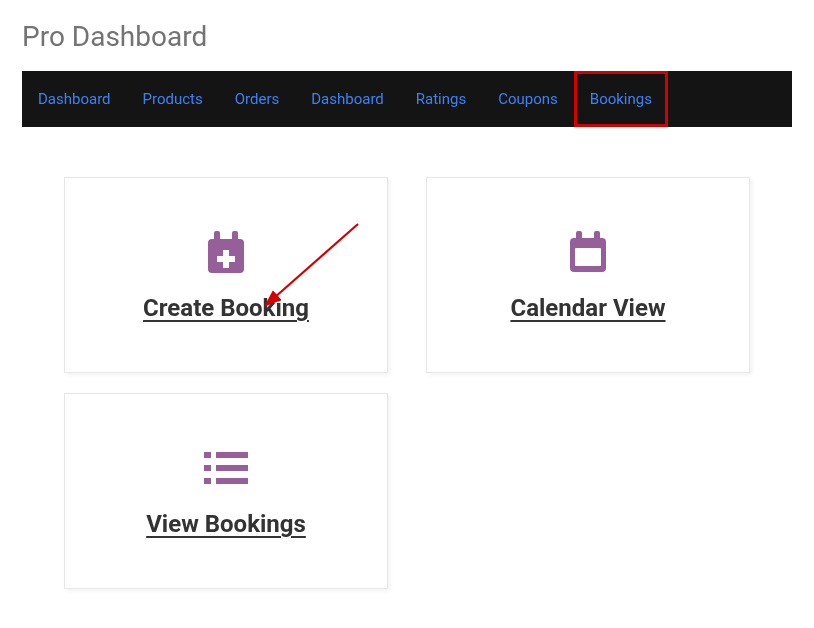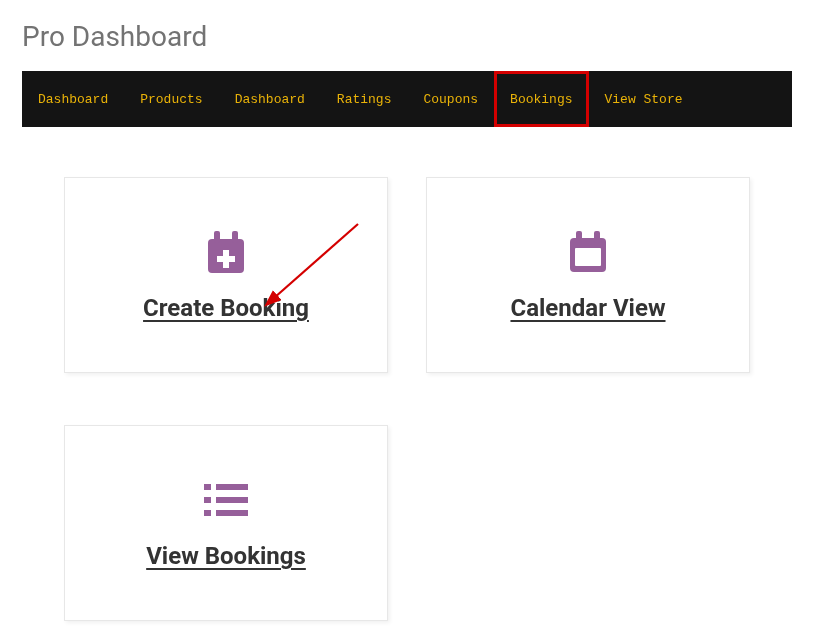--- a/index.html
+++ b/index.html
@@ -19,39 +19,38 @@
   }
   .navbar {
     background: #141414;
     display: flex;
     align-items: center;
     height: 56px;
     margin: 0 22px 50px 22px;
     position: relative;
   }
   .nav-item {
-    color: #eab308;
-    font-size: 13px;
+    color: #3b82f6;
+    font-size: 15px;
     padding: 0 16px;
     height: 40px;
     display: flex;
     align-items: center;
     cursor: pointer;
     white-space: nowrap;
-    font-family: Liberation Mono, monospace;
   }
   .nav-item.highlight {
     border: 3px solid #d40000;
     padding: 1px 13px;
     height: 56px;
   }
   .cards {
     display: grid;
     grid-template-columns: 1fr 1fr;
-    gap: 52px 38px;
+    gap: 20px 38px;
     margin: 0 64px 0 64px;
   }
   .card {
     height: 196px;
     border: 1px solid #e7e7e7;
     box-shadow: 2px 2px 4px rgba(0,0,0,.06);
     display: flex;
     flex-direction: column;
     align-items: center;
     justify-content: center;
@@ -81,25 +80,25 @@
   }
 </style>
 </head>
 <body>
 
 <h1 class="page-title">Pro Dashboard</h1>
 
 <nav class="navbar">
     <div class="nav-item">Dashboard</div>
     <div class="nav-item">Products</div>
+    <div class="nav-item">Orders</div>
     <div class="nav-item">Dashboard</div>
     <div class="nav-item">Ratings</div>
     <div class="nav-item">Coupons</div>
     <div class="nav-item highlight">Bookings</div>
-    <div class="nav-item">View Store</div>
   </nav>
 
 <div class="cards">
     <div class="card">
       <div class="icon">
         <svg width="44" height="46" viewBox="0 0 44 46">
           <rect x="4" y="10" width="36" height="34" rx="4" fill="#965f9a"></rect>
           <rect x="10" y="2" width="6" height="12" rx="2" fill="#965f9a"></rect>
           <rect x="28" y="2" width="6" height="12" rx="2" fill="#965f9a"></rect>
           <rect x="19" y="21" width="6" height="18" fill="#fff"></rect>

